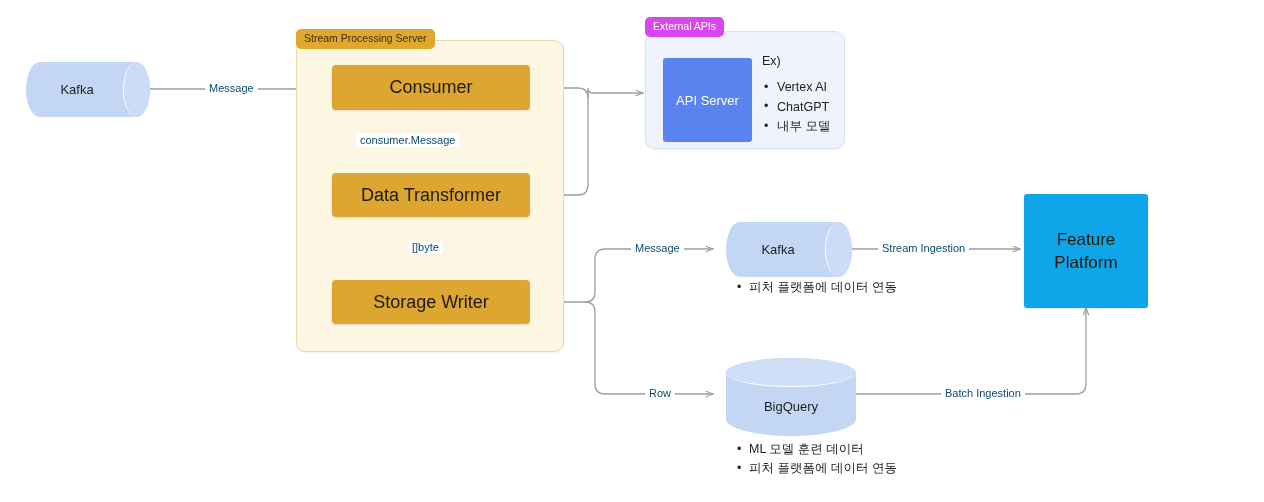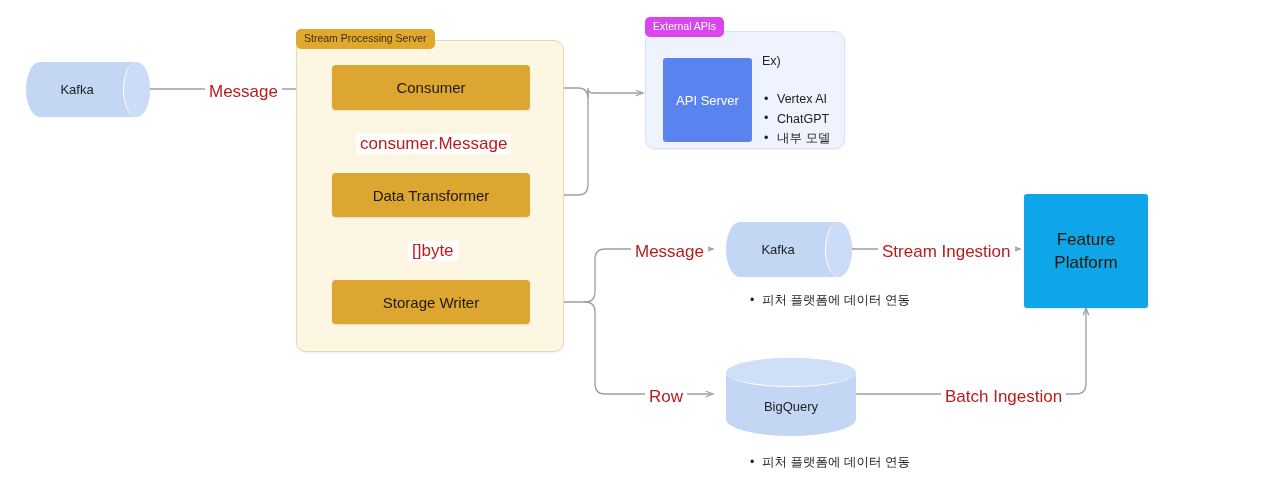--- a/index.html
+++ b/index.html
@@ -63,21 +63,21 @@
   .badge-blue {
     background: #d946ef;
     color: #ffffff;
   }
 
   
   .box-orange {
     background: #dda630;
     border-radius: 4px;
     color: #1f1a08;
-    font-size: 15px;
+    font-size: 18px;
     box-shadow: 0 1px 2px rgba(0,0,0,0.10);
   }
   .box-feature {
     background: #0ea5e9;
     border-radius: 3px;
     color: #1f1a08;
     font-size: 17px;
     line-height: 1.38;
     box-shadow: 0 1px 2px rgba(0,0,0,0.10);
   }
@@ -149,30 +149,30 @@
     align-items: center;
     justify-content: center;
     font-size: 13px;
     color: #202124;
     padding-top: 18px;
   }
 
   
   .edge-label {
     position: absolute;
-    font-size: 17px;
-    color: #b91c1c;
+    font-size: 11px;
+    color: #0c4a6e;
     white-space: nowrap;
     background: #ffffff;
     padding: 0 4px;
     line-height: 1.2;
   }
   .note-list {
     position: absolute;
-    margin: 13px;
+    margin: 0;
     padding: 0;
     list-style: none;
     font-size: 12.5px;
     color: #202124;
     line-height: 1.52;
     white-space: nowrap;
   }
   .note-list li {
     position: relative;
     padding-left: 13px;
@@ -183,21 +183,21 @@
     left: 1px;
     top: -0.5px;
   }
   .ex-block {
     position: absolute;
     font-size: 12.5px;
     color: #202124;
     line-height: 1.55;
     white-space: nowrap;
   }
-  .ex-title { margin-bottom: 19px; }
+  .ex-title { margin-bottom: 7px; }
   .ex-block ul {
     margin: 0;
     padding: 0;
     list-style: none;
   }
   .ex-block li {
     position: relative;
     padding-left: 15px;
   }
   .ex-block li::before {
@@ -287,20 +287,21 @@
   <li>피처 플랫폼에 데이터 연동</li>
 </ul>
 
 <div class="cyl-v" style="left:726px; top:358px; width:130px; height:78px;">
   <div class="body"></div>
   <div class="cap"></div>
   <div class="label">BigQuery</div>
 </div>
 
 <ul class="note-list" style="left:736px; top:440px;">
+  <li>ML 모델 훈련 데이터</li>
   <li>피처 플랫폼에 데이터 연동</li>
 </ul>
 
 <div class="node box-feature" style="left:1024px; top:194px; width:124px; height:114px; flex-direction:column;">
   <span>Feature</span>
   <span>Platform</span>
 </div>
 
 <div class="edge-label" style="left:205px; top:82px;">Message</div>
 

